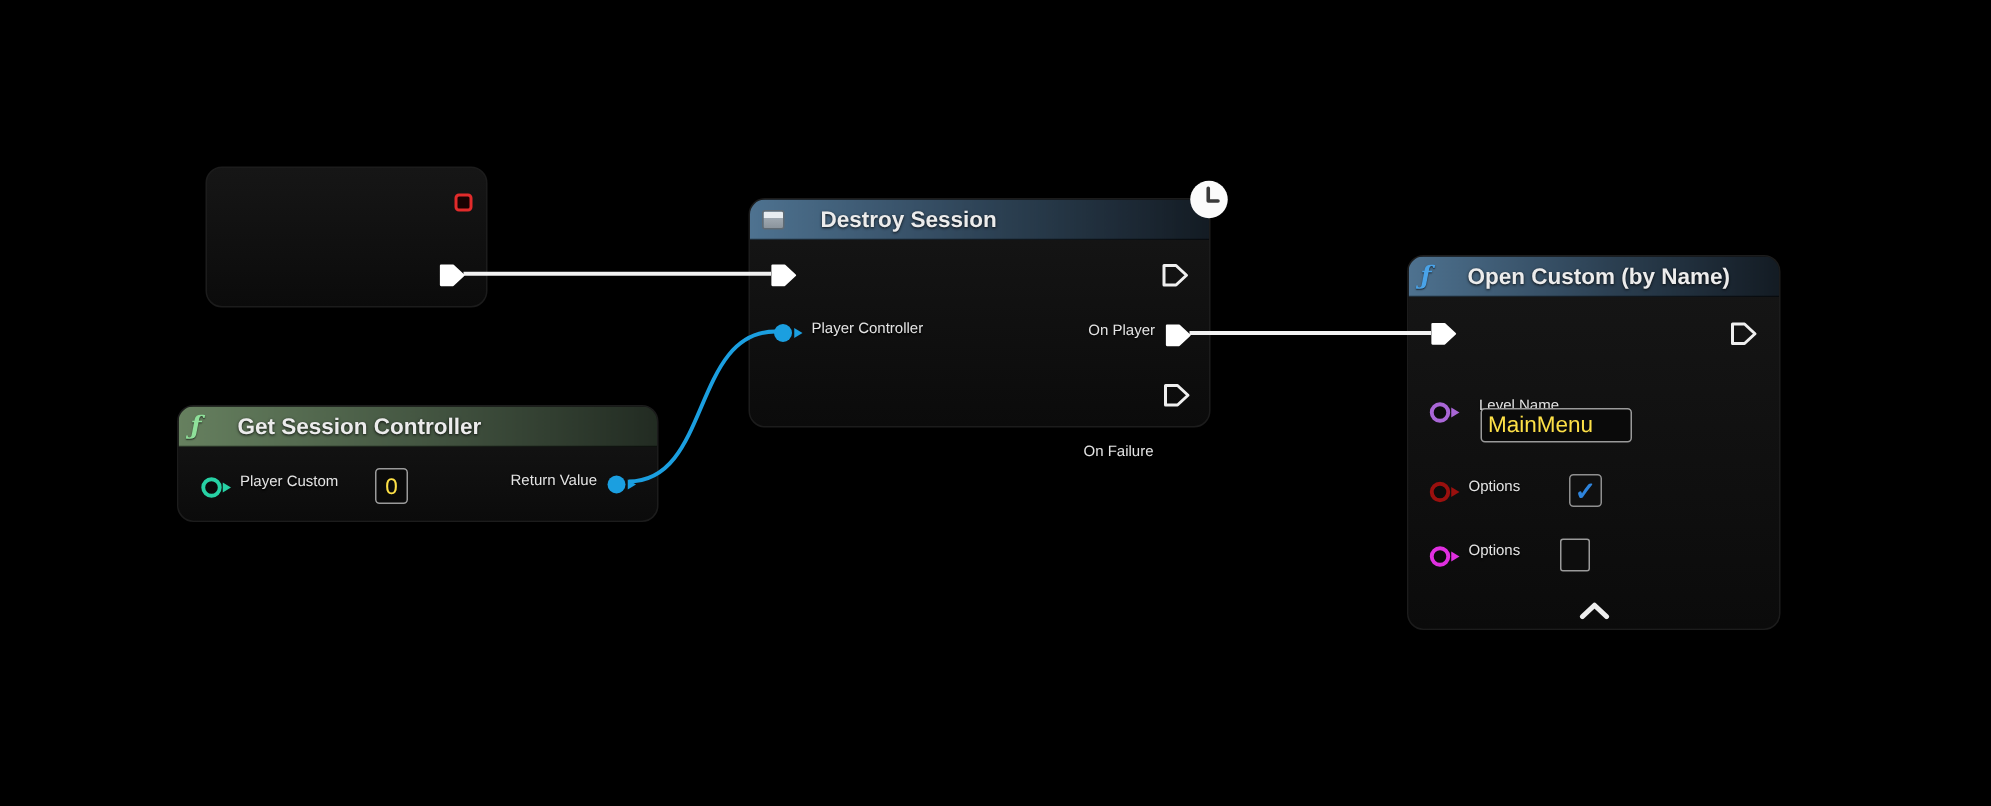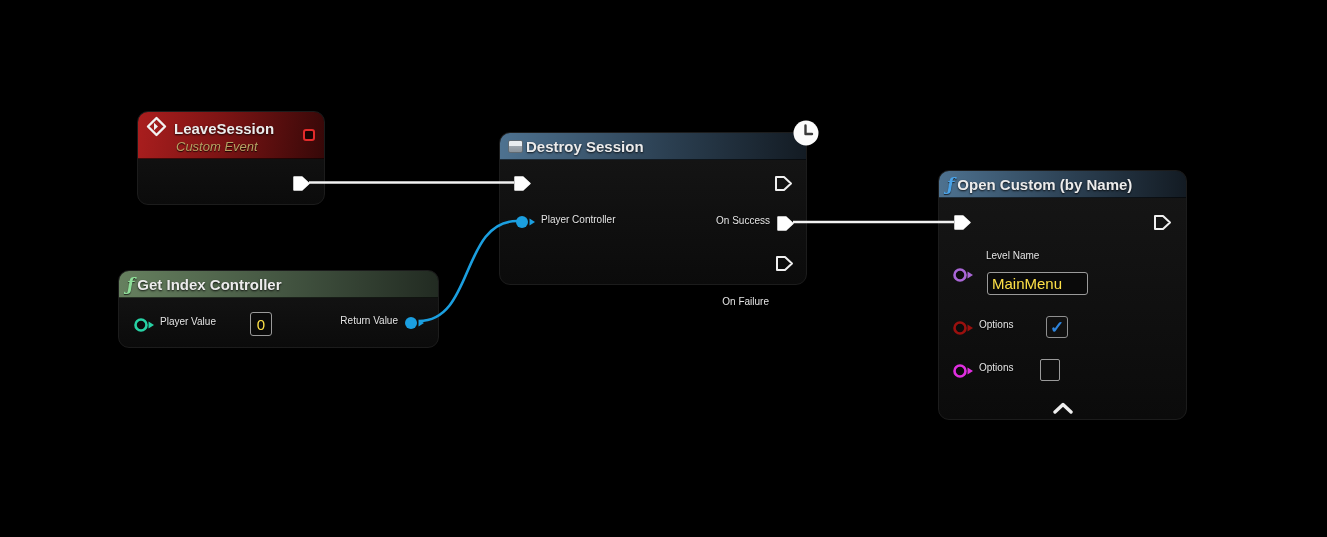--- a/index.html
+++ b/index.html
@@ -10,21 +10,21 @@
     -webkit-font-smoothing:antialiased;
   }
   .node{
     position:absolute;
     background:linear-gradient(#161616,#0b0b0b);
     border:1px solid #1c1c1c;
     border-radius:11px;
     box-shadow:0 4px 14px rgba(0,0,0,0.85);
   }
   .node-header{
-    display:flex;align-items:center;gap:3px;
+    display:flex;align-items:center;gap:24px;
     height:26px;padding:0 10px 0 8px;
     border-radius:10px 10px 0 0;
     border-bottom:1px solid rgba(0,0,0,0.6);
   }
   .node-title{
     font-size:15px;font-weight:bold;color:#ececec;
     text-shadow:0 1px 2px rgba(0,0,0,0.85);
     white-space:nowrap;
   }
   .hdr-red{background:linear-gradient(98deg,#aa1e1e 0%,#7c1414 45%,#360808 100%);}
@@ -82,32 +82,20 @@
 </head>
 <body>
 
 <svg id="wires" width="1327" height="537" viewBox="0 0 1327 537">
   <path d="M309,182.5 L514,182.5" fill="none" stroke-width="2.6" stroke="#f2f2f2"></path>
   <path d="M793,222 L954,222" fill="none" stroke-width="2.6" stroke="#f2f2f2"></path>
   <path d="M419,321 C474,321 461,221 517,221" fill="none" stroke-width="2.6" stroke="#1b9fe0"></path>
 </svg>
 
 <div class="node" style="left:137px;top:111px;width:186px;height:92px;">
-  <div class="node-header hdr-red" style="height:46px;align-items:flex-start;flex-direction:column;justify-content:center;gap:0;border-radius:10px 10px 0 0;">
-    <div style="display:flex;align-items:center;gap:7px;">
-      <span>
-        <svg width="21" height="21" viewBox="0 0 21 21">
-          <path d="M10.5,2 L19,10.5 L10.5,19 L2,10.5 Z" fill="none" stroke="#f2f2f2" stroke-width="2.4" stroke-linejoin="round"></path>
-          <path d="M8,6.8 L12,10.5 L8,14.2 Z" fill="#f2f2f2"></path>
-        </svg>
-      </span>
-      <span class="node-title">LeaveSession</span>
-    </div>
-    <div class="node-subtitle">Custom Event</div>
-  </div>
   <div class="delegate-pin" style="right:9px;top:17px;"></div>
   <div class="pin" style="left:154px;top:63px;">
     <svg width="19" height="17" viewBox="0 0 19 17">
       <polygon points="2,2 10,2 17,8.5 10,15 2,15" fill="#ffffff" stroke="#ffffff" stroke-width="1.5" stroke-linejoin="round"></polygon>
     </svg>
   </div>
 </div>
 
 <div class="node" style="left:499px;top:132px;width:306px;height:151px;">
   <div class="node-header hdr-steel">
@@ -134,48 +122,48 @@
   </div>
 
   <div class="pin" style="left:14px;top:81px;">
     <svg width="23" height="16" viewBox="0 0 23 16">
       <circle cx="8" cy="8" r="6" fill="#1b9fe0"></circle>
       <path d="M15.5,4.6 L21,8 L15.5,11.4 Z" fill="#1b9fe0"></path>
     </svg>
   </div>
   <div class="pin-label" style="left:41px;top:81px;">Player Controller</div>
 
-  <div class="pin-label" style="right:36px;top:82px;">On Success</div>
+  <div class="pin-label" style="right:36px;top:82px;">On Player</div>
   <div class="pin" style="right:11px;top:82px;">
     <svg width="19" height="17" viewBox="0 0 19 17">
       <polygon points="2,2 10,2 17,8.5 10,15 2,15" fill="#ffffff" stroke="#ffffff" stroke-width="1.5" stroke-linejoin="round"></polygon>
     </svg>
   </div>
 
   <div class="pin-label" style="right:37px;top:122px;margin-top:41px;">On Failure</div>
   <div class="pin" style="right:12px;top:122px;">
     <svg width="19" height="17" viewBox="0 0 19 17">
       <polygon points="2,2 10,2 17,8.5 10,15 2,15" fill="none" stroke="#efefef" stroke-width="2" stroke-linejoin="round"></polygon>
     </svg>
   </div>
 </div>
 
 <div class="node" style="left:118px;top:270px;width:319px;height:76px;">
   <div class="node-header hdr-green">
     <span class="f-glyph f-green">ƒ</span>
-    <span class="node-title">Get Index Controller</span>
+    <span class="node-title">Get Session Controller</span>
   </div>
 
   <div class="pin" style="left:14px;top:46px;">
     <svg width="23" height="16" viewBox="0 0 23 16">
       <circle cx="8" cy="8" r="5.5" fill="#0b0b0b" stroke="#27d1a4" stroke-width="2.6"></circle>
       <path d="M15.5,4.6 L21,8 L15.5,11.4 Z" fill="#27d1a4"></path>
     </svg>
   </div>
-  <div class="pin-label" style="left:41px;top:45px;">Player Value</div>
+  <div class="pin-label" style="left:41px;top:45px;">Player Custom</div>
   <input class="value-input" style="left: 131px; top: 41px; width: 22px; height: 24px; font-size: 15px; text-align: center; padding: 0px;" value="0">
 
   <div class="pin-label" style="right:40px;top:44px;text-align:right;">Return Value</div>
   <div class="pin" style="right:12px;top:44px;">
     <svg width="23" height="16" viewBox="0 0 23 16">
       <circle cx="8" cy="8" r="6" fill="#1b9fe0"></circle>
       <path d="M15.5,4.6 L21,8 L15.5,11.4 Z" fill="#1b9fe0"></path>
     </svg>
   </div>
 </div>
@@ -191,21 +179,21 @@
       <polygon points="2,2 10,2 17,8.5 10,15 2,15" fill="#ffffff" stroke="#ffffff" stroke-width="1.5" stroke-linejoin="round"></polygon>
     </svg>
   </div>
 
   <div class="pin" style="right:14px;top:43px;">
     <svg width="19" height="17" viewBox="0 0 19 17">
       <polygon points="2,2 10,2 17,8.5 10,15 2,15" fill="none" stroke="#efefef" stroke-width="2" stroke-linejoin="round"></polygon>
     </svg>
   </div>
 
-  <div class="pin-label" style="left:47px;top:79px;">Level Name</div>
+  <div class="pin-label" style="left:47px;top:94px;">Level Name</div>
   <div class="pin" style="left:13px;top:96px;">
     <svg width="23" height="16" viewBox="0 0 23 16">
       <circle cx="8" cy="8" r="5.5" fill="#0b0b0b" stroke="#a966d6" stroke-width="2.6"></circle>
       <path d="M15.5,4.6 L21,8 L15.5,11.4 Z" fill="#a966d6"></path>
     </svg>
   </div>
   <input class="value-input" style="left: 48px; top: 101px; width: 101px; height: 23px; font-size: 15px;" value="MainMenu">
 
   <div class="pin" style="left:13px;top:149px;">
     <svg width="23" height="16" viewBox="0 0 23 16">

